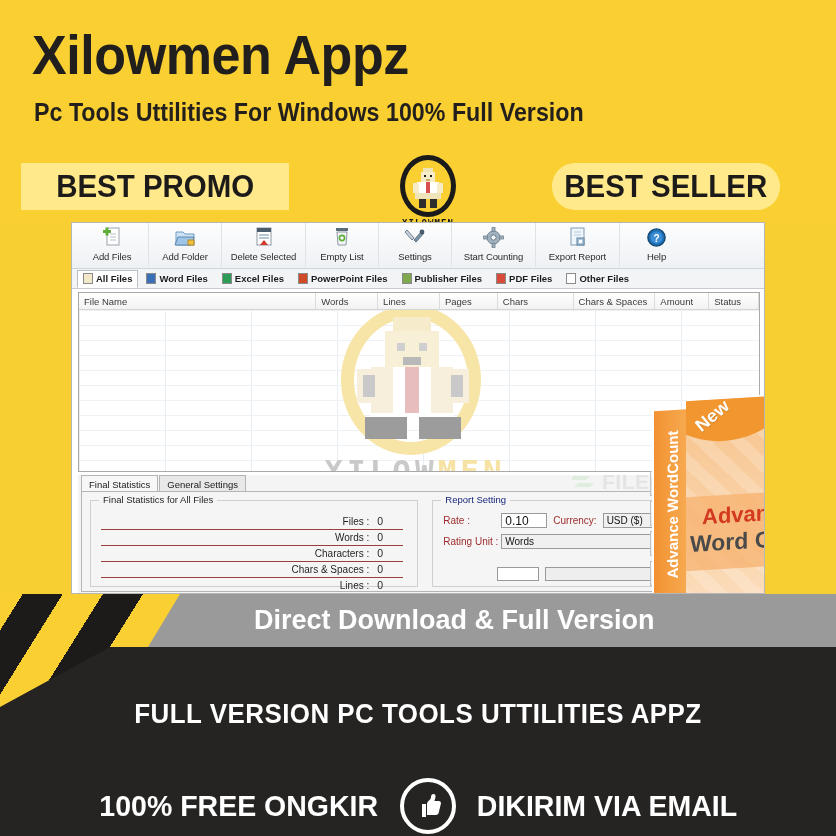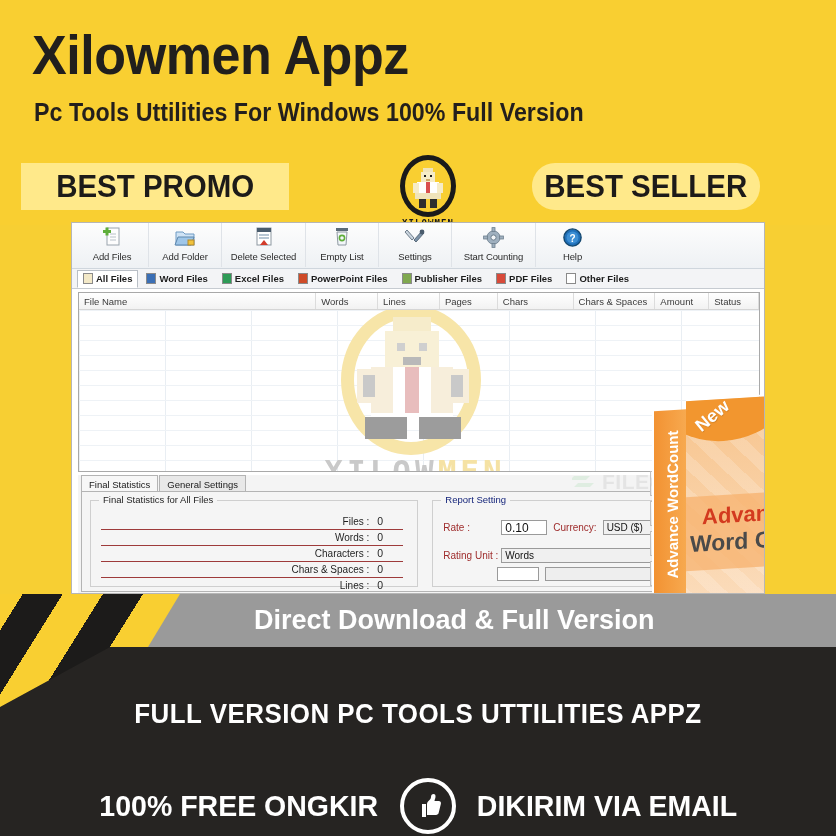--- a/index.html
+++ b/index.html
@@ -61,21 +61,21 @@
     padding: 1px 16px;
   }
   .badge span {
     font-size: 31px;
     font-weight: bold;
     color: #1d1b19;
     transform: scaleX(0.95);
     white-space: nowrap;
   }
   .badge-left  { left: 21px; width: 268px; }
-  .badge-right { left: 532px; width: 228px; border-radius: 23px; }
+  .badge-right { left: 552px; width: 228px; border-radius: 23px; }
 
   
   .logo-wrap {
     position: absolute;
     left: 393px; top: 155px;
     width: 70px; height: 78px;
   }
   .logo-ring {
     position: absolute;
     left: 7px; top: 0;
@@ -283,21 +283,21 @@
     align-items: baseline;
     border-bottom: 1px solid #9e3b3b;
     margin: 0 14px 1px 10px;
     padding-bottom: 0px;
     height: 15px;
   }
   .stat-lbl { font-size: 10px; color: #1f1f1f; }
   .stat-val { font-size: 10.5px; color: #1f1f1f; width: 34px; text-align: left; padding-left: 8px; }
 
   .report { width: 332px; }
-  .rrow { display: flex; align-items: center; margin: 13px 0 0 10px; gap: 6px; }
+  .rrow { display: flex; align-items: center; margin: 6px 0 0 10px; gap: 6px; }
   .rlabel { font-size: 10px; color: #9e2b2b; white-space: nowrap; }
   .tinput {
     height: 15px; width: 46px;
     background: #fff; border: 1px solid #9a9a9a;
     font-size: 12px; padding-left: 3px; line-height: 14px; color: #111;
   }
   .tsel {
     height: 15px;
     background: #f0f0f0; border: 1px solid #9a9a9a;
     font-size: 10px; padding-left: 3px; line-height: 14px; color: #111;
@@ -590,20 +590,32 @@
               <rect x="9" y="16.4" width="3" height="4"></rect>
               <rect x="0.6" y="9" width="4" height="3"></rect>
               <rect x="16.4" y="9" width="4" height="3"></rect>
             </g>
             <circle cx="10.5" cy="10.5" r="2.6" fill="#f3f6f8" stroke="#6e808f"></circle>
           </svg>
         </span>
         <span class="tb-lbl">Start Counting</span>
       </div>
 
+      <div class="tb-btn tb-w-wide">
+        <span class="tb-ico">
+          <svg width="20" height="21" viewBox="0 0 20 21">
+            <rect x="3" y="1" width="13" height="17" fill="#eef5fb" stroke="#7f9bb4"></rect>
+            <line x1="6" y1="5" x2="13" y2="5" stroke="#b7cbdc"></line>
+            <line x1="6" y1="8" x2="13" y2="8" stroke="#b7cbdc"></line>
+            <rect x="9" y="11" width="7" height="7" fill="#a9c6de" stroke="#5f7f99"></rect>
+            <rect x="11" y="13" width="3" height="3" fill="#fff"></rect>
+          </svg>
+        </span>
+        <span class="tb-lbl">Export Report</span>
+      </div>
 
       <div class="tb-btn">
         <span class="tb-ico">
           <svg width="21" height="21" viewBox="0 0 21 21">
             <circle cx="10.5" cy="10.5" r="8.6" fill="#1f6fb8" stroke="#13476f" stroke-width="1.4"></circle>
             <circle cx="10.5" cy="10.5" r="6" fill="#3d8fd4"></circle>
             <text x="10.5" y="14.6" font-size="10" font-weight="bold" fill="#fff" text-anchor="middle" font-family="Liberation Sans, sans-serif">?</text>
           </svg>
         </span>
         <span class="tb-lbl">Help</span>

